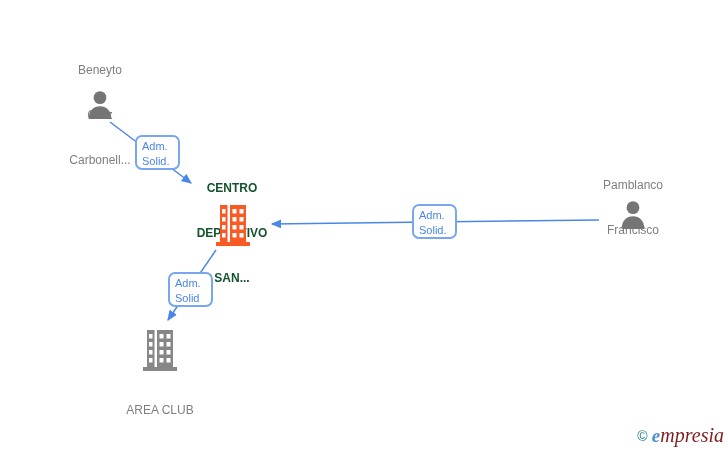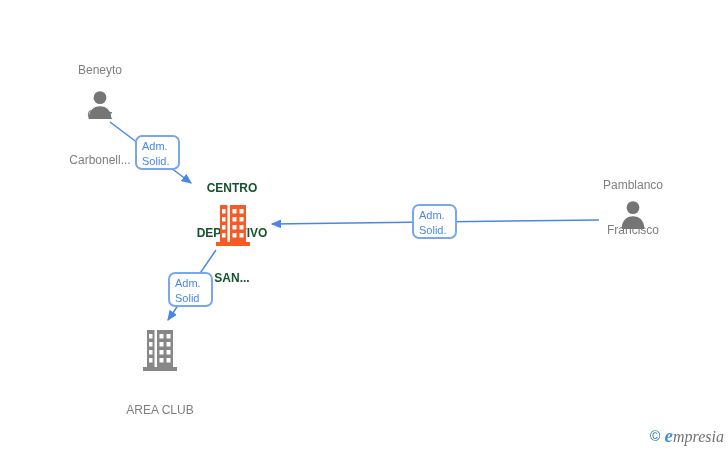--- a/index.html
+++ b/index.html
@@ -41,21 +41,21 @@
   #watermark{
     position:absolute;
     right:4px;bottom:4px;
     font-size:15px;
     line-height:18px;
     white-space:nowrap;
   }
   #watermark .copy{color:#1e7b8c;font-size:14px;vertical-align:1px;}
   #watermark .brand{font-family:"Liberation Serif", serif;font-style:italic;}
   #watermark .brand-e{color:#4a8fd3;font-size:19px;font-weight:700;}
-  #watermark .brand-rest{color:#737373;font-size:16px;}
+  #watermark .brand-rest{color:#7f1d1d;font-size:20px;}
 </style>
 </head>
 <body>
 
 <div id="canvas">
 
   <svg id="edges-svg" width="728" height="450" viewBox="0 0 728 450">
     <defs>
       <marker id="ah" markerWidth="9" markerHeight="8" refX="6.2" refY="3" orient="auto">
         <path d="M0,0 L7,3 L0,6 Z" fill="#4a86e8"></path>

